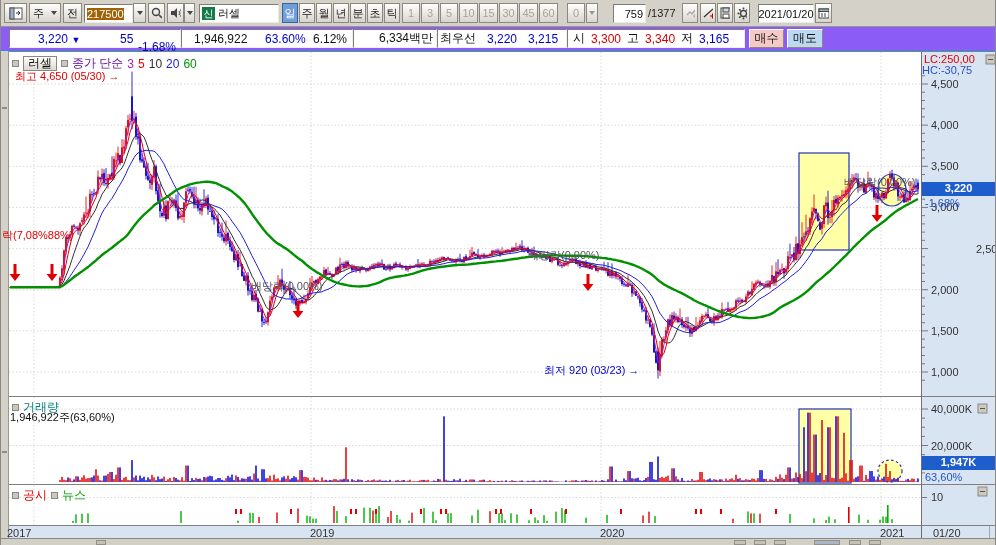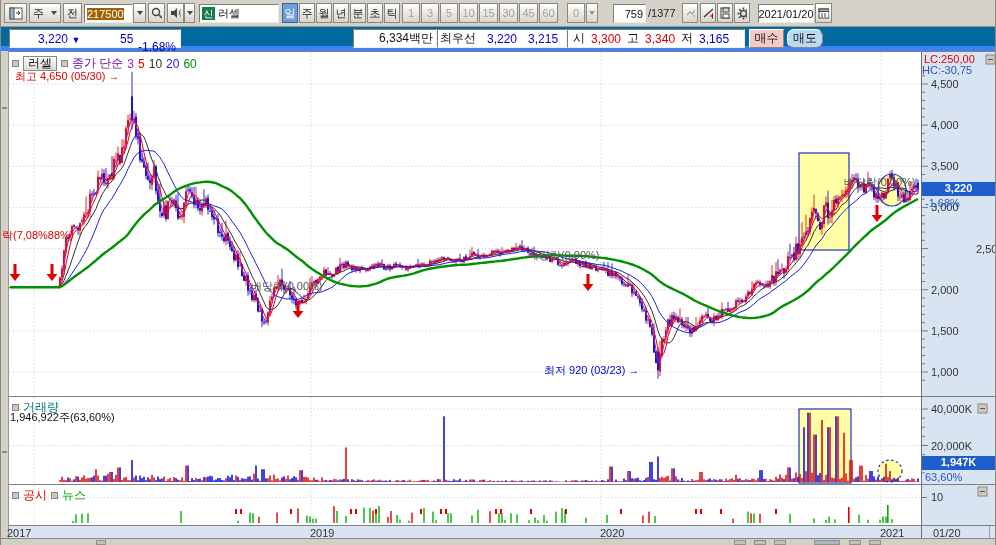--- a/index.html
+++ b/index.html
@@ -12,21 +12,21 @@
         font-size:11px;color:#1a1a1a;display:flex;align-items:center;justify-content:center;padding:0 2px;}
   .tbtn.active{background:#6f9ed8;color:#fff;border-color:#39629e;}
   .tbtn.disabled{color:#a5a29a;}
   .tinput{position:absolute;top:4px;height:19px;background:#fff;border:1px solid;border-color:#7f7d76 #eceae5 #eceae5 #7f7d76;
         font-size:11px;display:flex;align-items:center;padding:0 2px;color:#111;}
   .selected-text{background:#a16207;color:#fff;padding:0 0;}
   .dar{width:0;height:0;border-left:3px solid transparent;border-right:3px solid transparent;border-top:4px solid #444;}
   .badge-new{background:#157a46;color:#fff;font-size:10px;width:13px;height:13px;display:flex;align-items:center;justify-content:center;margin-right:3px;}
   .tlabel{position:absolute;top:7px;font-size:11px;color:#222;}
   
-  .infobar{position:absolute;left:0;top:27px;width:996px;height:24px;background:#0369a1;border-bottom:5px solid #3b82f6;}
+  .infobar{position:absolute;left:0;top:27px;width:996px;height:24px;background:#8b5cf6;border-bottom:1px solid #3b82f6;}
   .ifield{position:absolute;top:2px;height:19px;background:#fff;border:1px solid;border-color:#7f7d76 #f0eee9 #f0eee9 #7f7d76;
           font-size:12px;display:flex;align-items:center;}
   .blue{color:#0000cc;} .red{color:#d80000;} .blk{color:#111;}
   .obtn{position:absolute;top:2px;height:19px;border:1px solid #8a8880;border-top-color:#fff;border-left-color:#fff;
         font-size:12px;display:flex;align-items:center;justify-content:center;color:#111;}
   
   .overlay{position:absolute;left:0;top:0;width:996px;height:545px;pointer-events:none;}
   .olabel{position:absolute;font-size:11px;white-space:nowrap;line-height:12px;}
   .pane-header{position:absolute;font-size:12px;display:flex;align-items:center;gap:4px;white-space:nowrap;}
   .sqtoggle{width:7px;height:7px;background:#cac7bf;border:1px solid #8a8880;display:inline-block;}
@@ -181,38 +181,43 @@
         </svg>
     </div>
   </div>
 
   <div class="infobar">
     <div class="ifield" style="left:8px;width:172px;">
       <span class="blue" style="position:absolute;left:28px;"><span>3,220</span> <span style="font-size:9px;">▼</span></span>
       <span class="blue" style="position:absolute;left:110px;">55</span>
       <span class="blue" style="position:absolute;left:128px;margin-top:16px;">-1.68%</span>
     </div>
+    <div class="ifield" style="left:180px;width:172px;">
+      <span class="blk" style="position:absolute;left:12px;">1,946,922</span>
+      <span class="blue" style="position:absolute;left:83px;">63.60%</span>
+      <span class="blk" style="position:absolute;left:131px;">6.12%</span>
+    </div>
     <div class="ifield" style="left:352px;width:84px;justify-content:flex-end;padding-right:3px;">
       <span class="blk">6,334백만</span>
     </div>
     <div class="ifield" style="left:436px;width:130px;gap:11px;padding-left:2px;">
       <span class="blk">최우선</span>
       <span class="blue">3,220</span>
       <span class="blue">3,215</span>
     </div>
     <div class="ifield" style="left:566px;width:178px;gap:6px;padding-left:5px;">
       <span class="blk">시</span>
       <span class="red">3,300</span>
       <span class="blk">고</span>
       <span class="red">3,340</span>
       <span class="blk">저</span>
       <span class="blue">3,165</span>
     </div>
     <div class="obtn" style="left:748px;width:35px;background:#f6c9c9;">매수</div>
-    <div class="obtn" style="left:786px;width:36px;background:#bdd9f2;border-radius:7px;">매도</div>
+    <div class="obtn" style="left:786px;width:36px;background:#bdd9f2;">매도</div>
   </div>
 
   <svg id="chart-svg" width="996" height="545" style="position:absolute;left:0;top:0;">
       <rect x="8" y="52" width="988" height="486" fill="#fff"></rect>
       <rect x="920" y="52" width="76" height="474" fill="#d8e4f2"></rect>
       <rect x="2" y="526" width="993" height="12" fill="#d8e4f2"></rect>
       <defs>
         <clipPath id="mainclip">
           <rect x="8" y="52" width="912" height="344"></rect>
         </clipPath>

